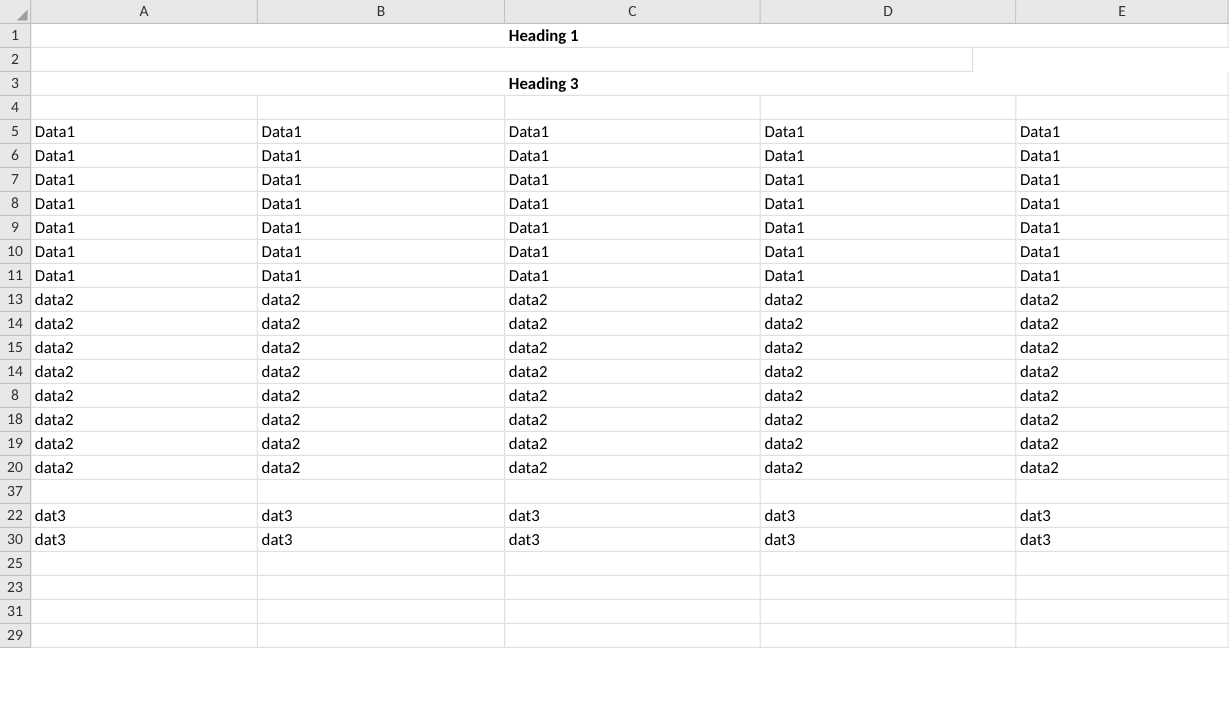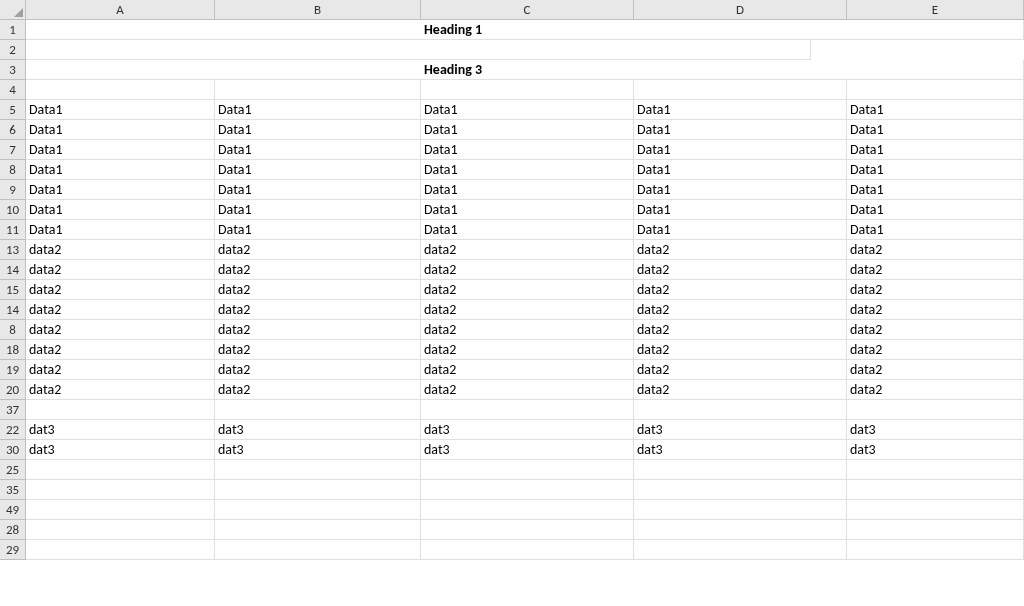--- a/index.html
+++ b/index.html
@@ -290,37 +290,29 @@
       </div>
       <div class="data-row">
         <div class="row-header">25</div>
         <div class="cell col-A"></div>
         <div class="cell col-B"></div>
         <div class="cell col-C"></div>
         <div class="cell col-D"></div>
         <div class="cell col-E"></div>
       </div>
       <div class="data-row">
-        <div class="row-header">35</div>
-        <div class="cell col-A"></div>
-        <div class="cell col-B"></div>
-        <div class="cell col-C"></div>
-        <div class="cell col-D"></div>
-        <div class="cell col-E"></div>
-      </div>
-      <div class="data-row">
-        <div class="row-header">49</div>
-        <div class="cell col-A"></div>
-        <div class="cell col-B"></div>
-        <div class="cell col-C"></div>
-        <div class="cell col-D"></div>
-        <div class="cell col-E"></div>
-      </div>
-      <div class="data-row">
-        <div class="row-header">28</div>
+        <div class="row-header">23</div>
+        <div class="cell col-A"></div>
+        <div class="cell col-B"></div>
+        <div class="cell col-C"></div>
+        <div class="cell col-D"></div>
+        <div class="cell col-E"></div>
+      </div>
+      <div class="data-row">
+        <div class="row-header">31</div>
         <div class="cell col-A"></div>
         <div class="cell col-B"></div>
         <div class="cell col-C"></div>
         <div class="cell col-D"></div>
         <div class="cell col-E"></div>
       </div>
       <div class="data-row">
         <div class="row-header">29</div>
         <div class="cell col-A"></div>
         <div class="cell col-B"></div>

